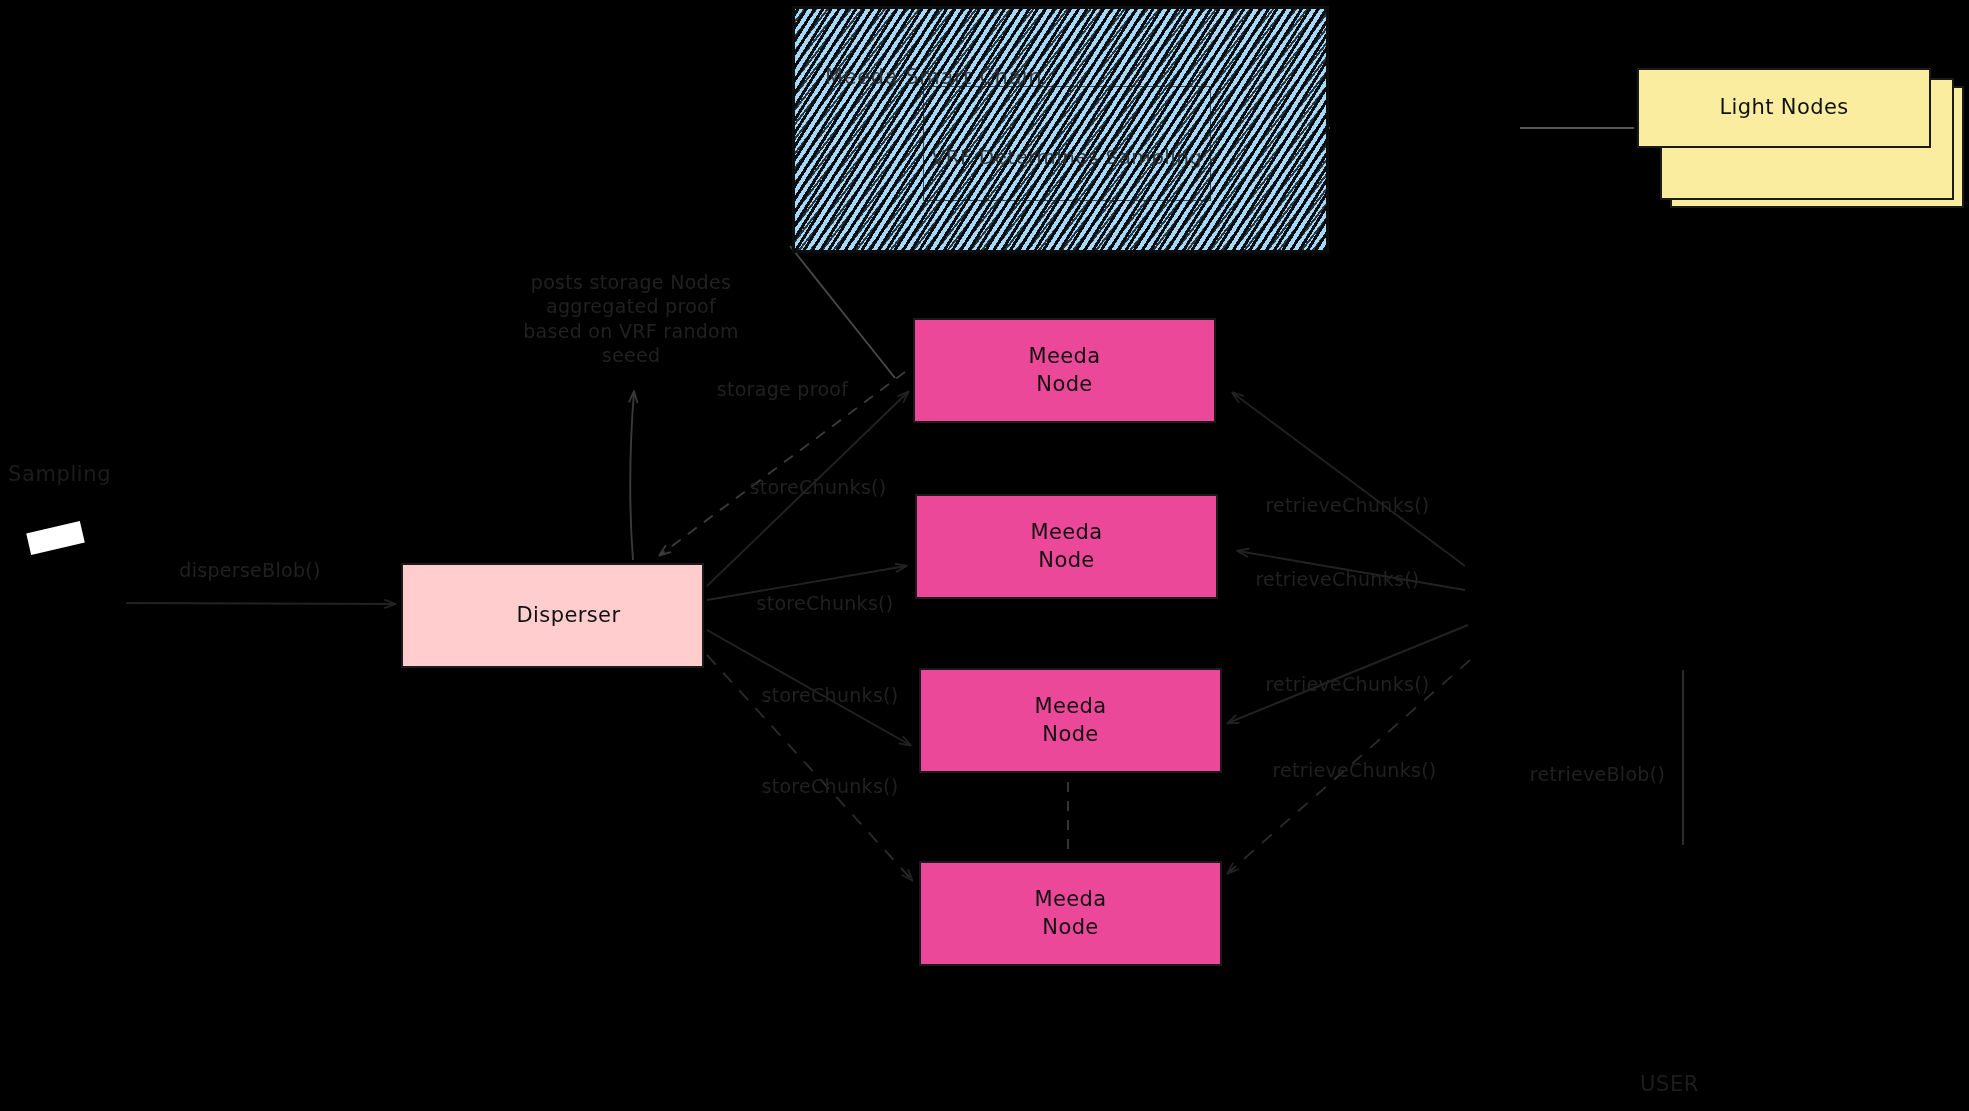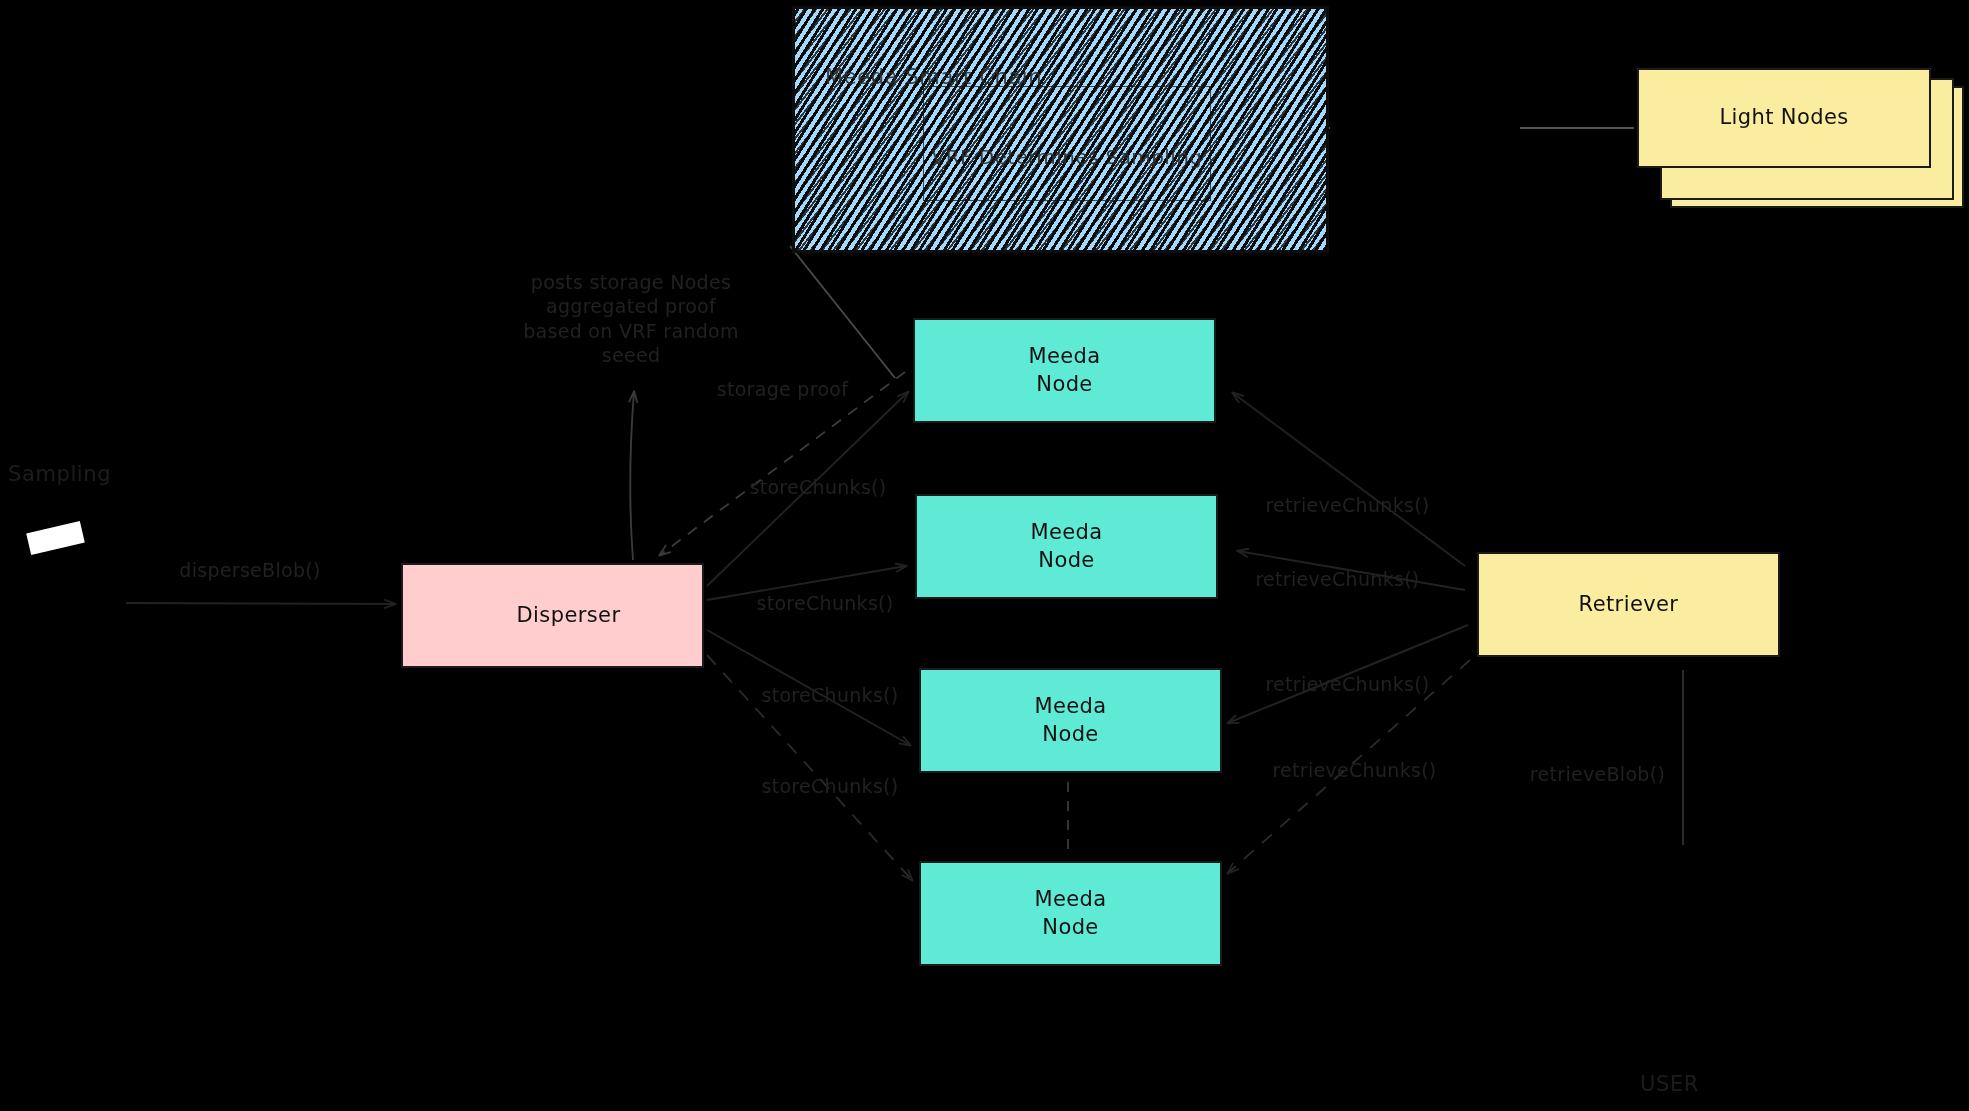--- a/index.html
+++ b/index.html
@@ -30,21 +30,21 @@
     text-align: center;
     border: 2px solid #1b1b1b;
     font-family: "DejaVu Sans", sans-serif;
     font-size: 21px;
     color: #111111;
     line-height: 1.30;
     letter-spacing: 0.4px;
     white-space: pre-line;
     z-index: 5;
   }
-  .node-blue { background: #5eead4; }
+  .node-blue { background: #ec4899; }
   .node-pink { background: #ffcdcd; }
   .node-yellow { background: #fbeda0; }
 
   .stack-shadow {
     position: absolute;
     background: #fbeda0;
     border: 2px solid #1b1b1b;
     z-index: 3;
   }
 
@@ -199,21 +199,21 @@
     </g>
   </svg>
 
   <div class="hatch-box" style="left:792px; top:6px; width:537px; height:247px;"></div>
   <div class="hatch-title" style="left:825px; top:20px;">Meeda Smart Chain</div>
   <div class="hatch-inner" style="left:923px; top:86px; width:288px; height:115px;"></div>
   <div class="hatch-inner-text" style="left:923px; top:143px; width:288px;">VRF Determines Sampling</div>
 
   <div class="stack-shadow" style="left:1670px; top:86px; width:294px; height:122px;"></div>
   <div class="stack-shadow" style="left:1660px; top:78px; width:294px; height:122px;"></div>
-  <div class="node node-yellow" style="left:1637px; top:68px; width:294px; height:100px;">
+  <div class="node node-yellow" style="left:1637px; top:68px; width:294px; height:80px;">
     <span>Light Nodes</span>
   </div>
 
   <div class="plain-label" style="left:8px; top:462px;">Sampling</div>
   <div class="white-chip" style="left:28px; top:527px; width:55px; height:22px; transform:rotate(-13deg);"></div>
 
   <div class="node node-pink" style="left:401px; top:563px; width:303px; height:105px;padding-left:32px;">
     <span>Disperser</span>
   </div>
 
@@ -227,23 +227,20 @@
   </div>
   <div class="node node-blue" style="left:919px; top:668px; width:303px; height:105px;">
     <span>Meeda
 Node</span>
   </div>
   <div class="node node-blue" style="left:919px; top:861px; width:303px; height:105px;">
     <span>Meeda
 Node</span>
   </div>
 
-  <div class="node node-yellow" style="left:1477px; top:552px; width:303px; height:105px;">
-    <span>Retriever</span>
-  </div>
 
   <div class="plain-label" style="left:1640px; top:1072px;text-align:right;">USER</div>
 
   <div class="edge-label" style="left:140px; top:558px; width:220px;">disperseBlob()</div>
 
   <div class="edge-label" style="left:520px; top:270px; width:222px;">posts storage Nodes
 aggregated proof
 based on VRF random
 seeed</div>
 

